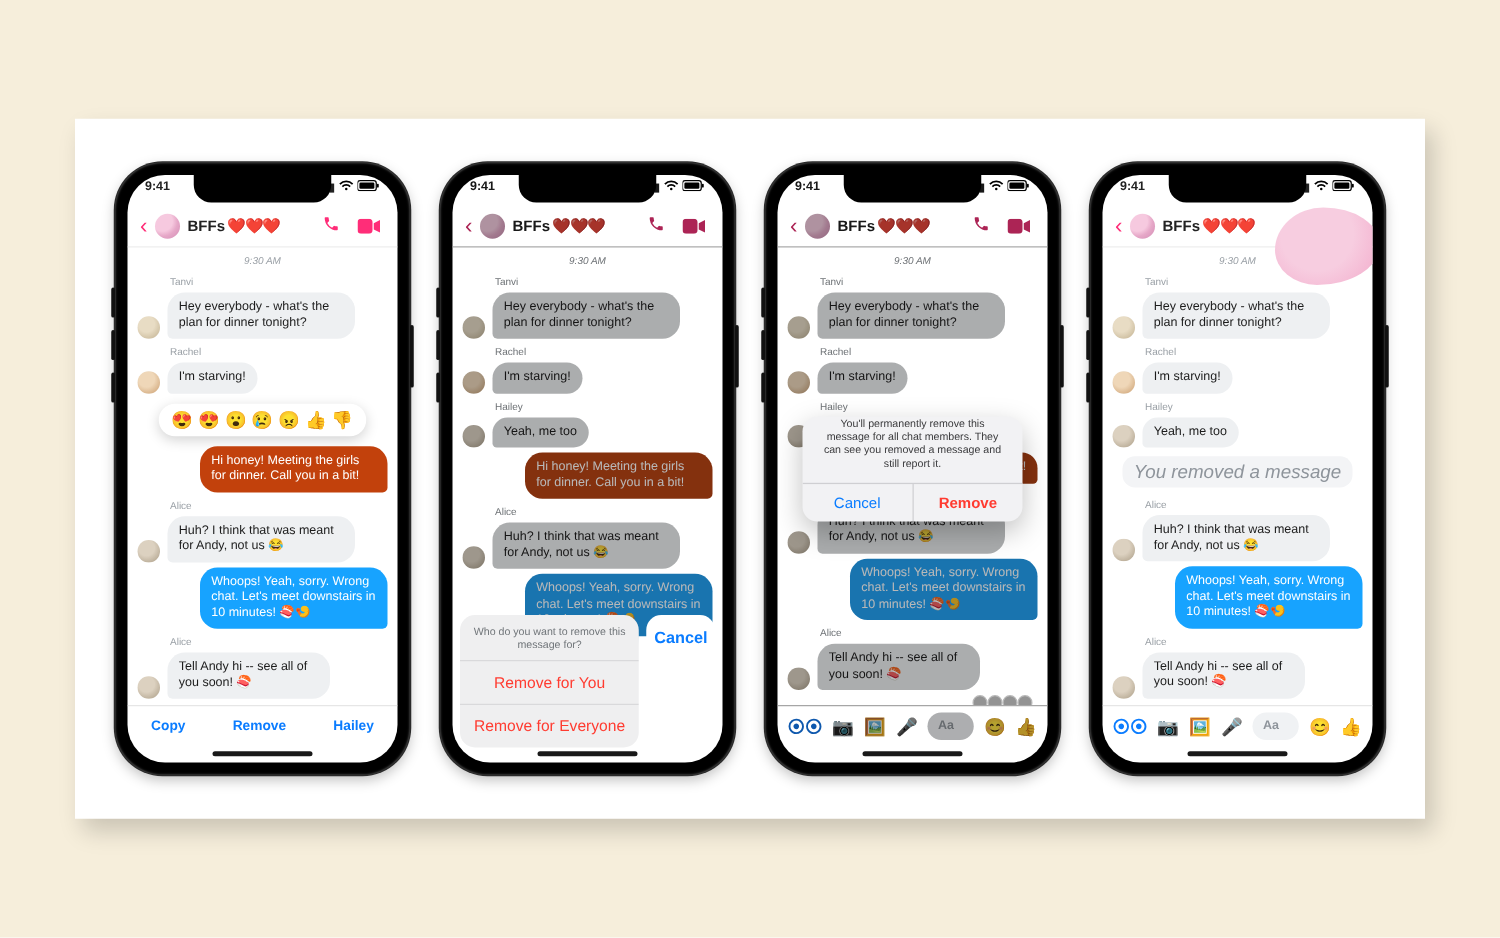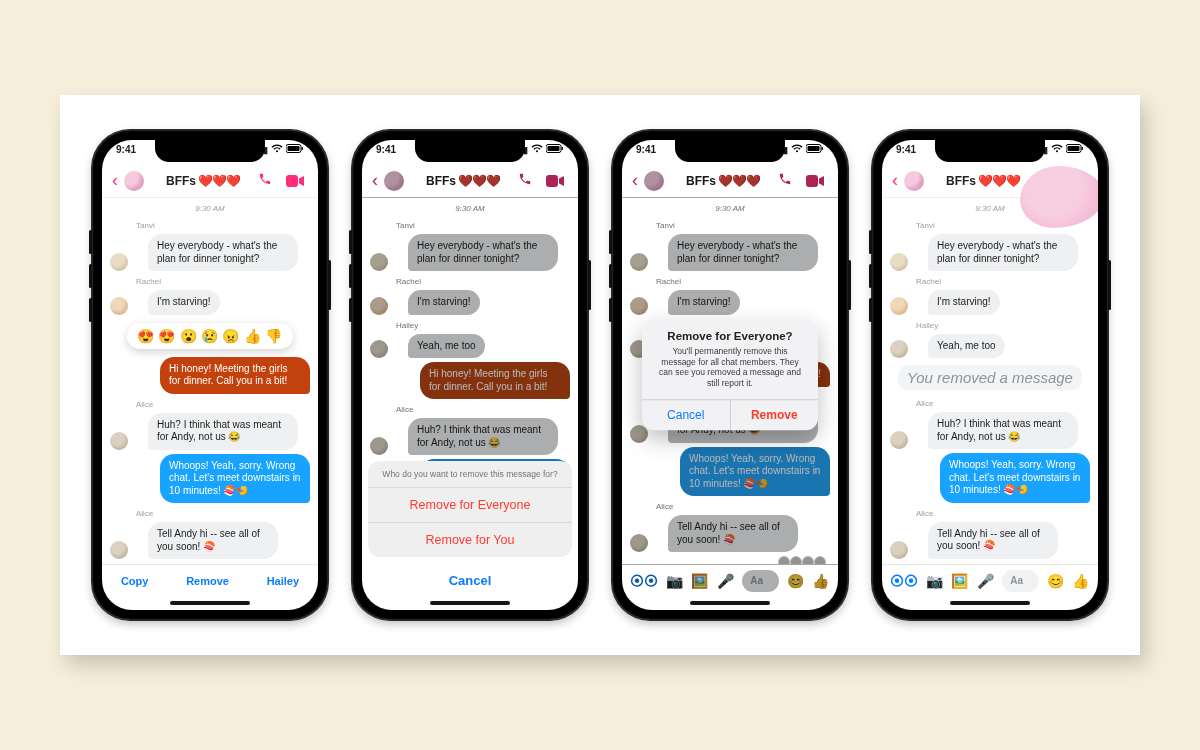--- a/index.html
+++ b/index.html
@@ -60,34 +60,34 @@
     display:flex; align-items:center; gap:6px;
     padding: 2px 10px 6px 10px;
     border-bottom: .5px solid #eee;
   }
   .chev { color:#ff2d78; font-size:18px; font-weight:300; }
   .avatar {
     width:20px; height:20px; border-radius:50%;
     background: radial-gradient(circle at 30% 30%, #f6c9df 0 40%, #e6a8c8 60%, #d28bb4 100%);
     flex:0 0 auto;
   }
-  .title { font-weight:700; font-size:12px; display:flex; align-items:flex-end; gap:2px;margin-left:16px; }
+  .title { font-weight:700; font-size:12px; display:flex; align-items:flex-end; gap:2px; }
   .hearts { letter-spacing:-1px; }
   .spacer { flex:1; }
   .hicon { color:#ff2d78; font-size:14px; padding:0 4px; }
   .vidicon svg { display:block; }
 
   .timeline {
     flex:1; overflow:hidden; padding: 4px 8px 2px 8px;
     display:flex; flex-direction:column; gap:4px;
     position:relative;
   }
   .tstamp { text-align:center; font-size:8px; color:#9aa0a6; margin:2px 0 2px;font-style:italic; }
   .sender { font-size:8px; color:#9aa0a6; margin-left:26px; margin-top:2px; }
-  .row { display:flex; align-items:flex-end; gap:20px; }
+  .row { display:flex; align-items:flex-end; gap:6px; }
   .row.out { justify-content:flex-end; }
   .av {
     width:18px; height:18px; border-radius:50%; background:#cfc3aa;
     background-image: radial-gradient(circle at 40% 35%, #e8dcc4 0 40%, #bfae8d 100%);
     flex:0 0 auto;
   }
   .av.b { background-image: radial-gradient(circle at 40% 35%, #efd7b8 0 40%, #c99b6b 100%); }
   .av.c { background-image: radial-gradient(circle at 40% 35%, #dcd1c0 0 40%, #a89a83 100%); }
   .bubble {
     max-width: 150px; padding:6px 9px; border-radius:14px;
@@ -120,21 +120,21 @@
     flex:1; height:22px; border-radius:11px; background:#f0f2f4;
     font-size:10px; color:#8e949b; display:flex; align-items:center; padding:0 8px;
   }
   .homebar { height:14px; display:flex; align-items:center; justify-content:center; }
   .homebar .bar { width:80px; height:4px; border-radius:3px; background:#000; opacity:.9; }
   .screen.has-dim > *:not(.notch):not(.overlay) { filter: brightness(.72) saturate(.9); }
 
   
   .sheet {
     position:absolute; left:6px; right:6px; bottom:12px; z-index:30;
-    display:flex; flex-direction:column; gap:6px;
+    display:flex; flex-direction:row; gap:6px;
   }
   .sheet .group {
     background:#efeff0; border-radius:12px; overflow:hidden;
     backdrop-filter: blur(4px);
   }
   .sheet .caption {
     text-align:center; font-size:8.5px; color:#707579; padding:8px 8px;
     border-bottom:.5px solid #d9d9db;
   }
   .sheet .opt {
@@ -354,22 +354,22 @@
           </div>
       </div>
 
       <div class="homebar">
           <span class="bar"></span>
         </div>
 
       <div class="sheet overlay">
         <div class="group">
           <div class="caption">Who do you want to remove this message for?</div>
+          <div class="opt">Remove for You</div>
           <div class="opt">Remove for Everyone</div>
-          <div class="opt">Remove for You</div>
         </div>
         <div class="cancel">Cancel</div>
       </div>
     </div>
   </div>
 
   <div class="phone">
     <div class="screen has-dim">
       <div class="notch"></div>
 
@@ -455,21 +455,20 @@
         <span class="cicon">🎤</span>
         <div class="input">Aa</div>
         <span class="cicon">😊</span>
         <span class="cicon">👍</span>
       </div>
       <div class="homebar">
           <span class="bar"></span>
         </div>
 
       <div class="alert overlay">
-        <div class="atitle">Remove for Everyone?</div>
         <div class="amsg">You'll permanently remove this message for all chat members. They can see you removed a message and still report it.</div>
         <div class="abtns">
           <div class="abtn">Cancel</div>
           <div class="abtn">Remove</div>
         </div>
       </div>
     </div>
   </div>
 
   <div class="phone">

